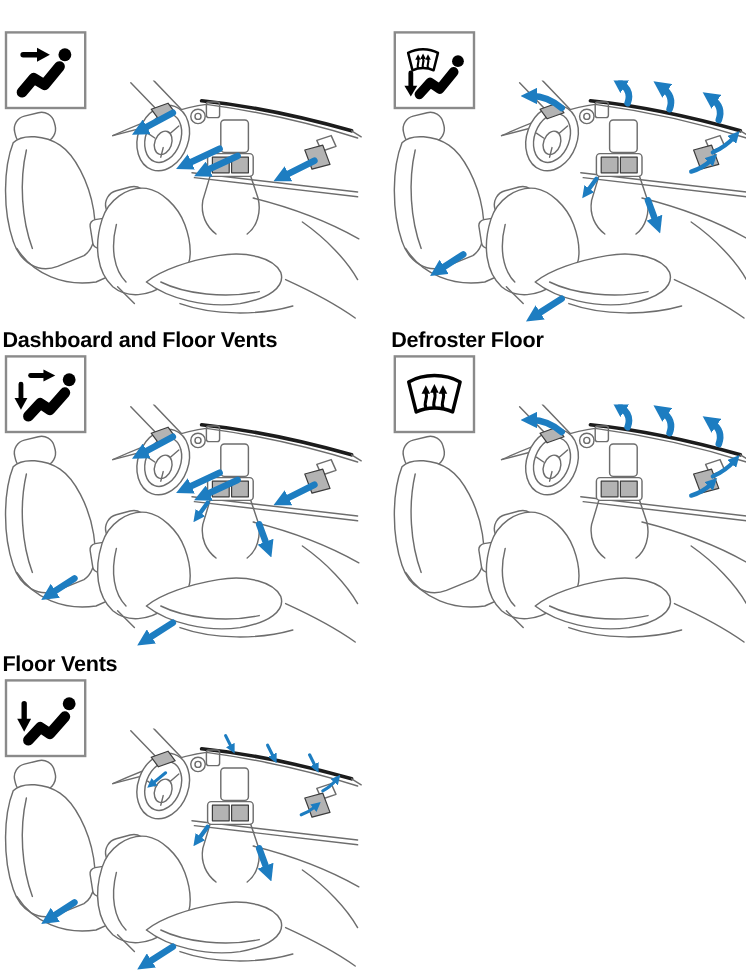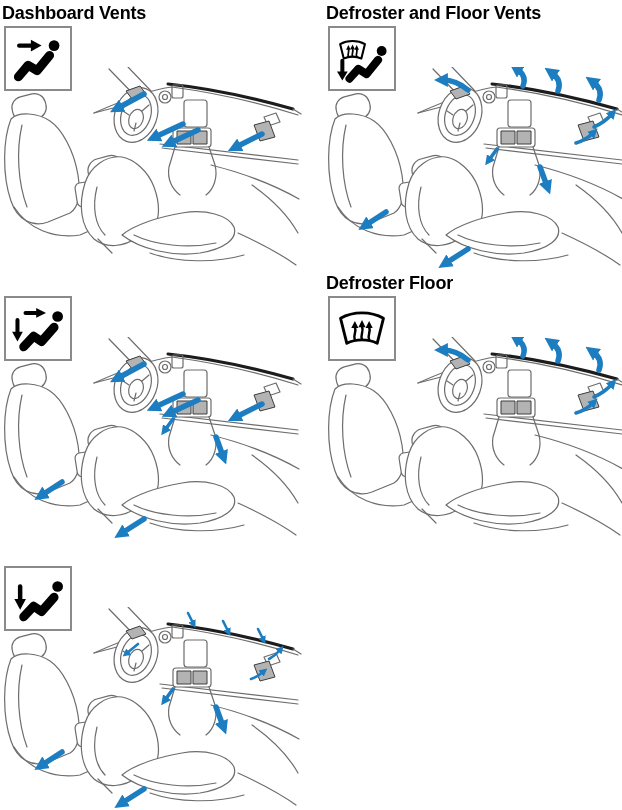--- a/index.html
+++ b/index.html
@@ -32,21 +32,20 @@
   
   .ic-s{stroke:var(--icon-black);fill:none;stroke-linecap:round;stroke-linejoin:round;}
   .ic-f{fill:var(--icon-black);stroke:none;}
 </style>
 </head>
 <body>
 
 <div class="page">
 
   <section class="panel" style="left:2px;top:3px">
-    <h2 class="panel-title">Dashboard Vents</h2>
     <div class="iconbox">
       <svg viewBox="0 0 60 56">
         <path class="ic-s" d="M8 48 L19 35 L29 41 L43 24" stroke-width="10"></path>
         <circle class="ic-f" cx="48" cy="13" r="6"></circle>
         <path class="ic-s" d="M9 13 L22 13" stroke-width="5"></path>
         <polygon class="ic-f" points="22,6.5 34,13 22,19.5"></polygon>
       </svg>
     </div>
     <div class="art">
         <svg viewBox="0 0 300 204" xmlns="http://www.w3.org/2000/svg">
@@ -139,21 +138,20 @@
       <path class="arr-t" marker-end="url(#ah-t)" d="M256 22 L261 32"></path>
       <path class="arr-t" marker-end="url(#ah-t)" d="M136 37 L125 46"></path>
       <path class="arr-t" marker-end="url(#ah-t)" d="M267 52 Q 273 49 278 43"></path>
       <path class="arr-t" marker-end="url(#ah-t)" d="M249 72 Q 255 70 261 65"></path>
     </g>
   </svg>
       </div>
   </section>
 
   <section class="panel" style="left:326px;top:3px">
-    <h2 class="panel-title">Defroster and Floor Vents</h2>
     <div class="iconbox">
       <svg viewBox="0 0 60 56">
         <g transform="translate(2,2) scale(0.58)">
           <path class="ic-s" d="M6 16 C 20 8 40 8 54 16 L47 44 C 37 39 23 39 13 44 Z" stroke-width="4"></path>
           <path class="ic-s" d="M22 40 C 19.5 35 24.5 31 22 26" stroke-width="3.4"></path>
           <polygon class="ic-f" points="17.5,27 26.5,27 22,18"></polygon>
           <path class="ic-s" d="M30 40 C 27.5 35 32.5 31 30 25" stroke-width="3.4"></path>
           <polygon class="ic-f" points="25.5,26 34.5,26 30,17"></polygon>
           <path class="ic-s" d="M38 40 C 35.5 35 40.5 31 38 26" stroke-width="3.4"></path>
           <polygon class="ic-f" points="33.5,27 42.5,27 38,18"></polygon>
@@ -255,20 +253,21 @@
       <path class="arr-t" marker-end="url(#ah-t)" d="M256 22 L261 32"></path>
       <path class="arr-t" marker-end="url(#ah-t)" d="M136 37 L125 46"></path>
       <path class="arr-t" marker-end="url(#ah-t)" d="M267 52 Q 273 49 278 43"></path>
       <path class="arr-t" marker-end="url(#ah-t)" d="M249 72 Q 255 70 261 65"></path>
     </g>
   </svg>
       </div>
   </section>
 
   <section class="panel" style="left:2px;top:273px">
+    <h2 class="panel-title">Dashboard and Floor Vents</h2>
     <div class="iconbox">
       <svg viewBox="0 0 60 56">
         <path class="ic-s" d="M14 48 L25 36 L34 42 L48 26" stroke-width="10"></path>
         <circle class="ic-f" cx="52" cy="14" r="6"></circle>
         <path class="ic-s" d="M16 10 L28 10" stroke-width="4.5"></path>
         <polygon class="ic-f" points="28,4.5 39,10 28,15.5"></polygon>
         <path class="ic-s" d="M7 18 L7 31" stroke-width="4.5"></path>
         <polygon class="ic-f" points="1,31 13,31 7,42"></polygon>
       </svg>
     </div>
@@ -473,20 +472,21 @@
       <path class="arr-t" marker-end="url(#ah-t)" d="M256 22 L261 32"></path>
       <path class="arr-t" marker-end="url(#ah-t)" d="M136 37 L125 46"></path>
       <path class="arr-t" marker-end="url(#ah-t)" d="M267 52 Q 273 49 278 43"></path>
       <path class="arr-t" marker-end="url(#ah-t)" d="M249 72 Q 255 70 261 65"></path>
     </g>
   </svg>
       </div>
   </section>
 
   <section class="panel" style="left:2px;top:543px">
+    <h2 class="panel-title">Floor Vents</h2>
     <div class="iconbox">
       <svg viewBox="0 0 60 56">
         <path class="ic-s" d="M14 48 L25 36 L34 42 L48 26" stroke-width="10"></path>
         <circle class="ic-f" cx="52" cy="14" r="6"></circle>
         <path class="ic-s" d="M10 14 L10 28" stroke-width="5"></path>
         <polygon class="ic-f" points="3.5,28 16.5,28 10,40"></polygon>
       </svg>
     </div>
     <div class="art">
         <svg viewBox="0 0 300 204" xmlns="http://www.w3.org/2000/svg">

